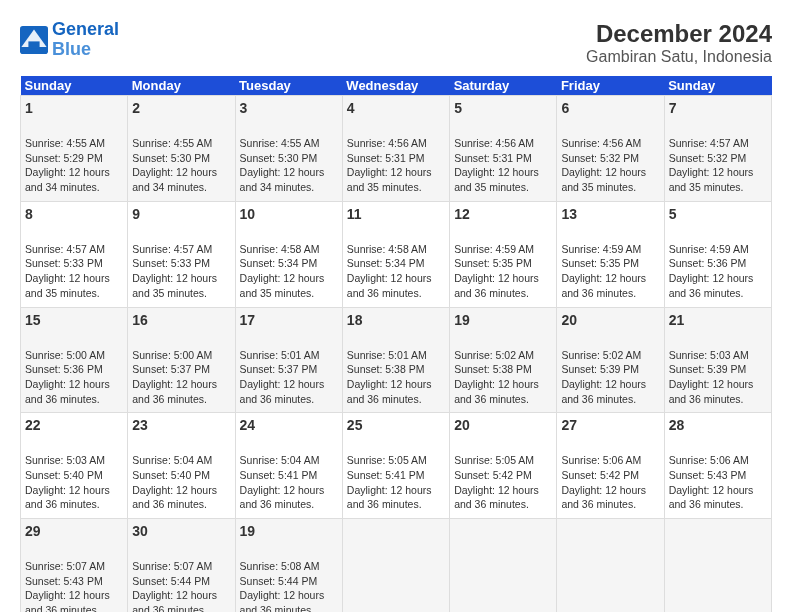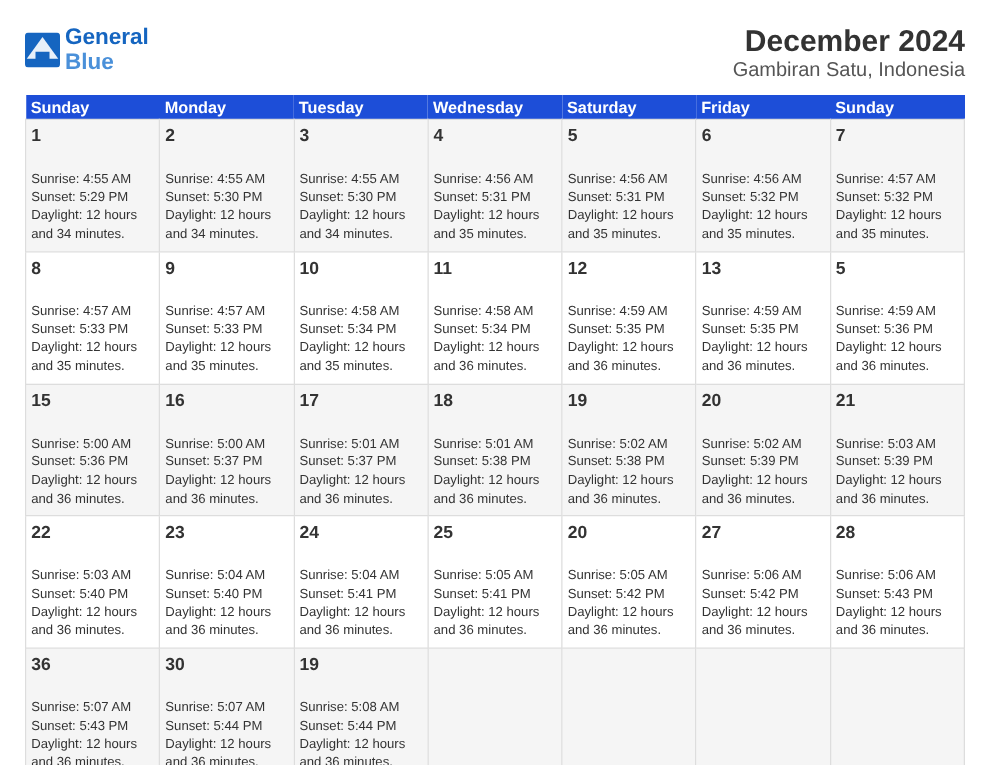--- a/index.html
+++ b/index.html
@@ -294,21 +294,21 @@
       </td>
         <td>
         <span class="day-num">28</span>
         <div class="day-info">
           Sunrise: 5:06 AM<br>Sunset: 5:43 PM<br>Daylight: 12 hours and 36 minutes.
         </div>
       </td>
       </tr>
       <tr>
         <td>
-        <span class="day-num">36</span>
+        <span class="day-num">29</span>
         <div class="day-info">
           Sunrise: 5:07 AM<br>Sunset: 5:43 PM<br>Daylight: 12 hours and 36 minutes.
         </div>
       </td>
         <td>
         <span class="day-num">30</span>
         <div class="day-info">
           Sunrise: 5:07 AM<br>Sunset: 5:44 PM<br>Daylight: 12 hours and 36 minutes.
         </div>
       </td>

